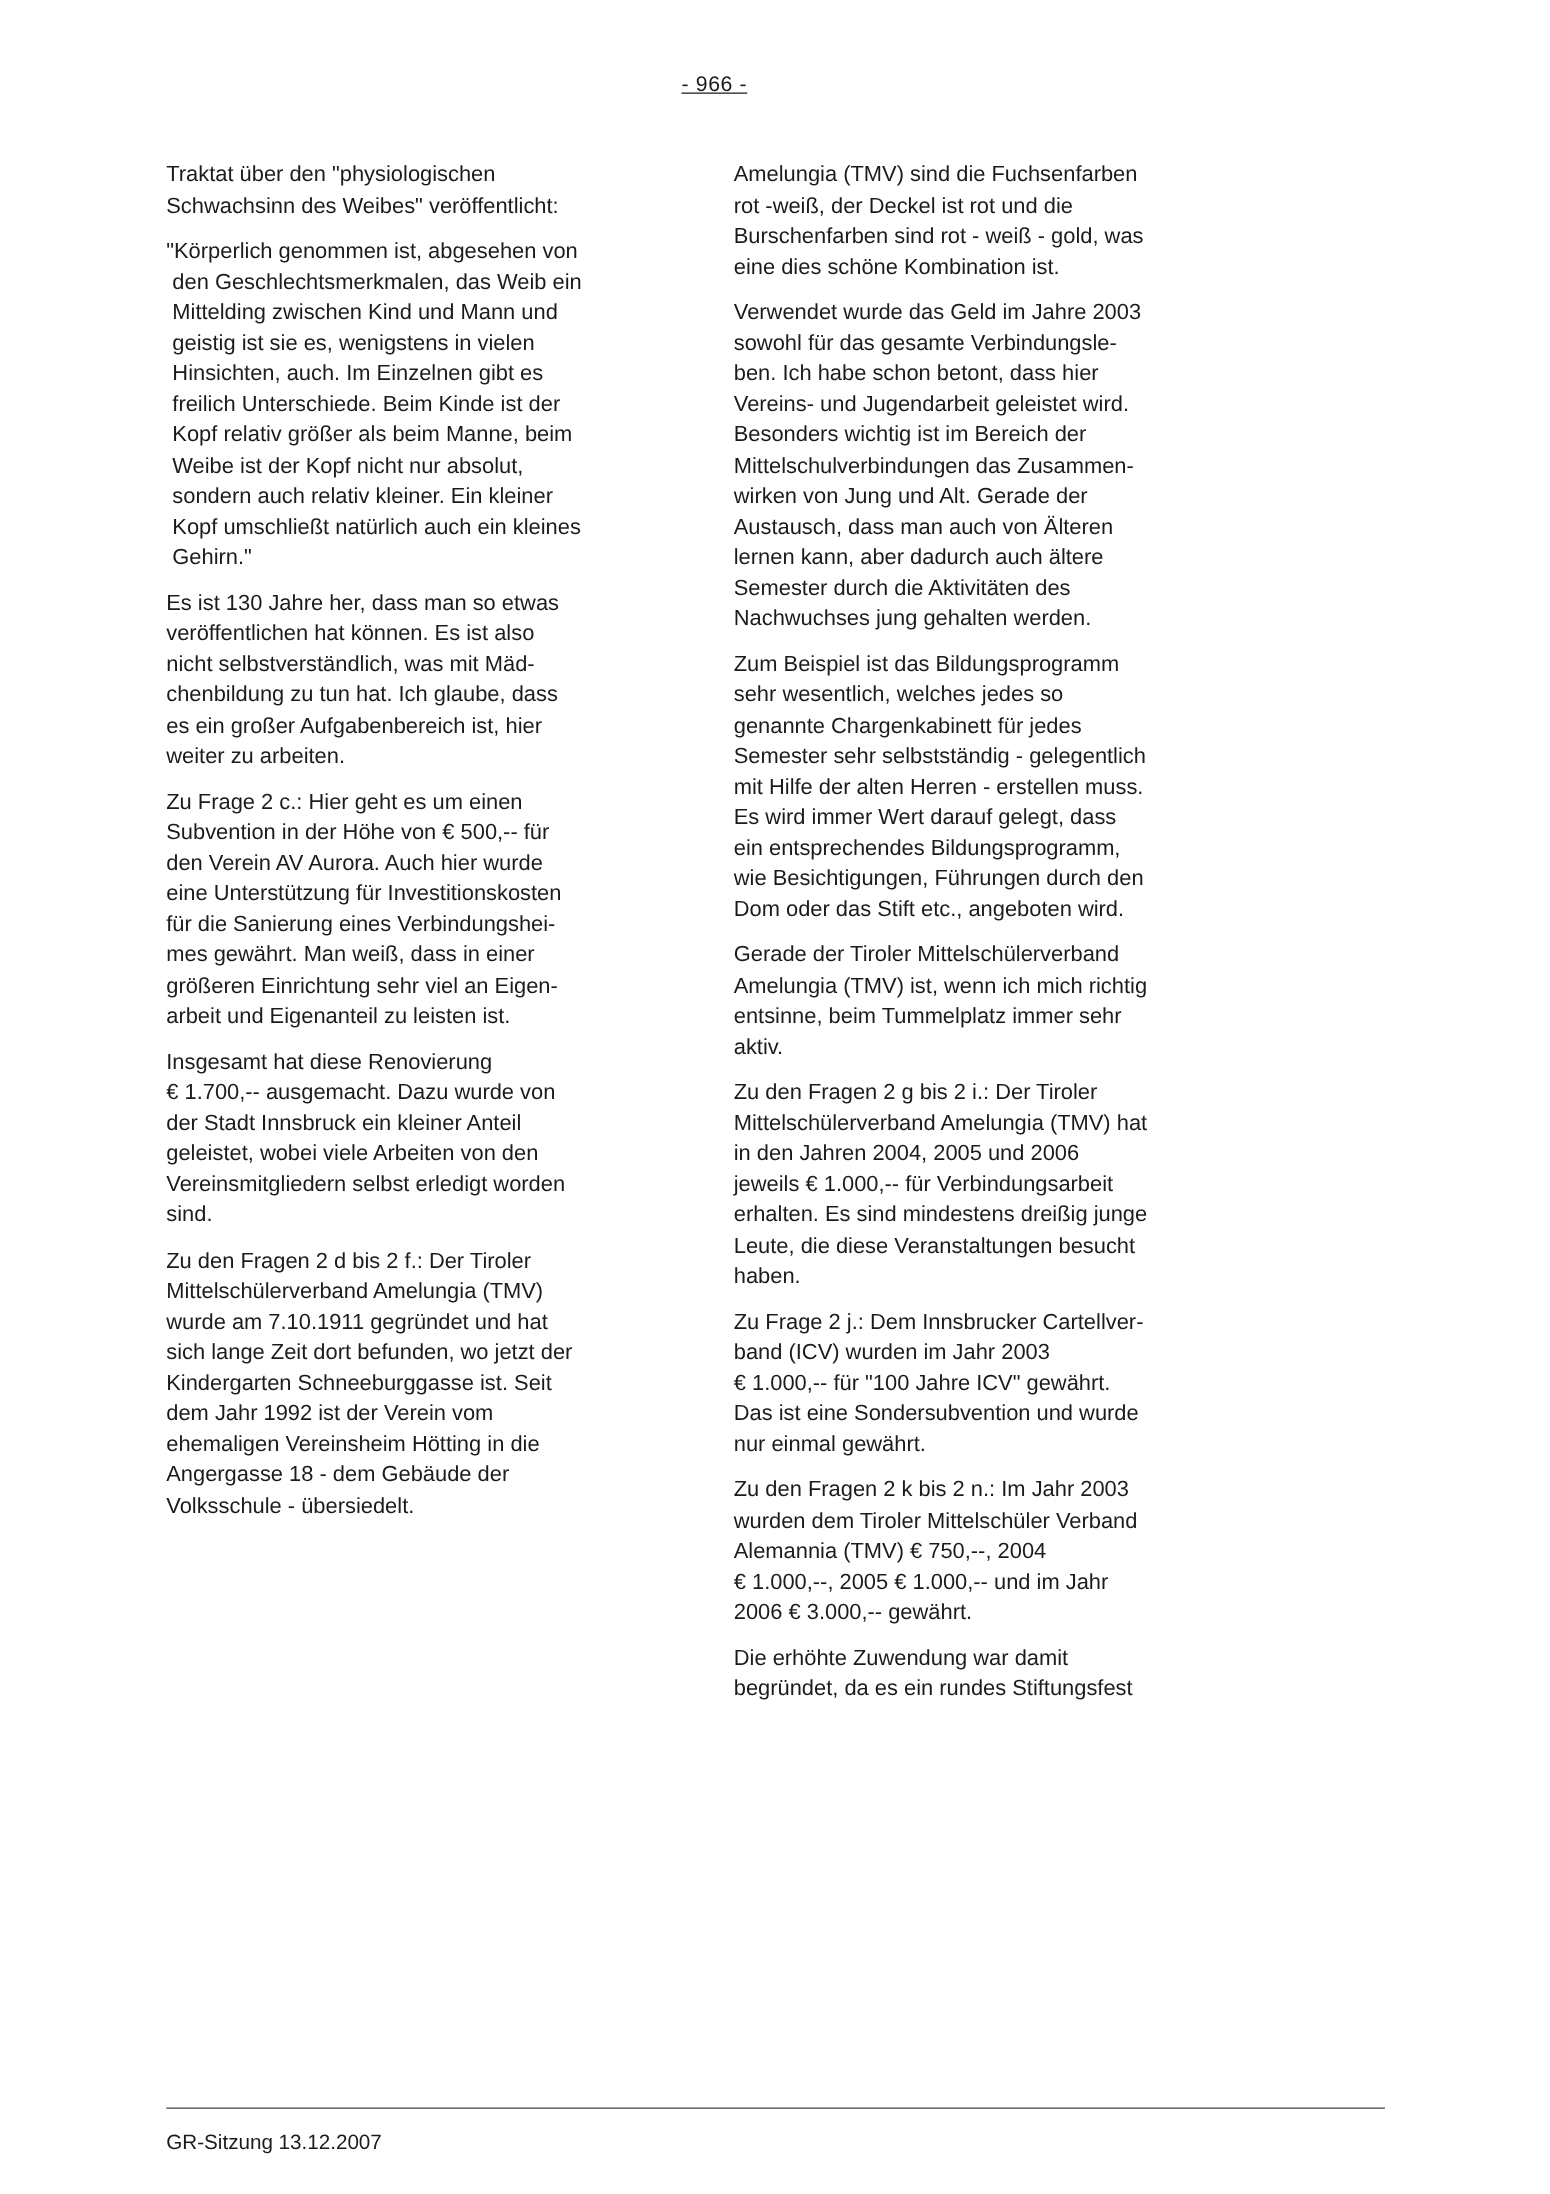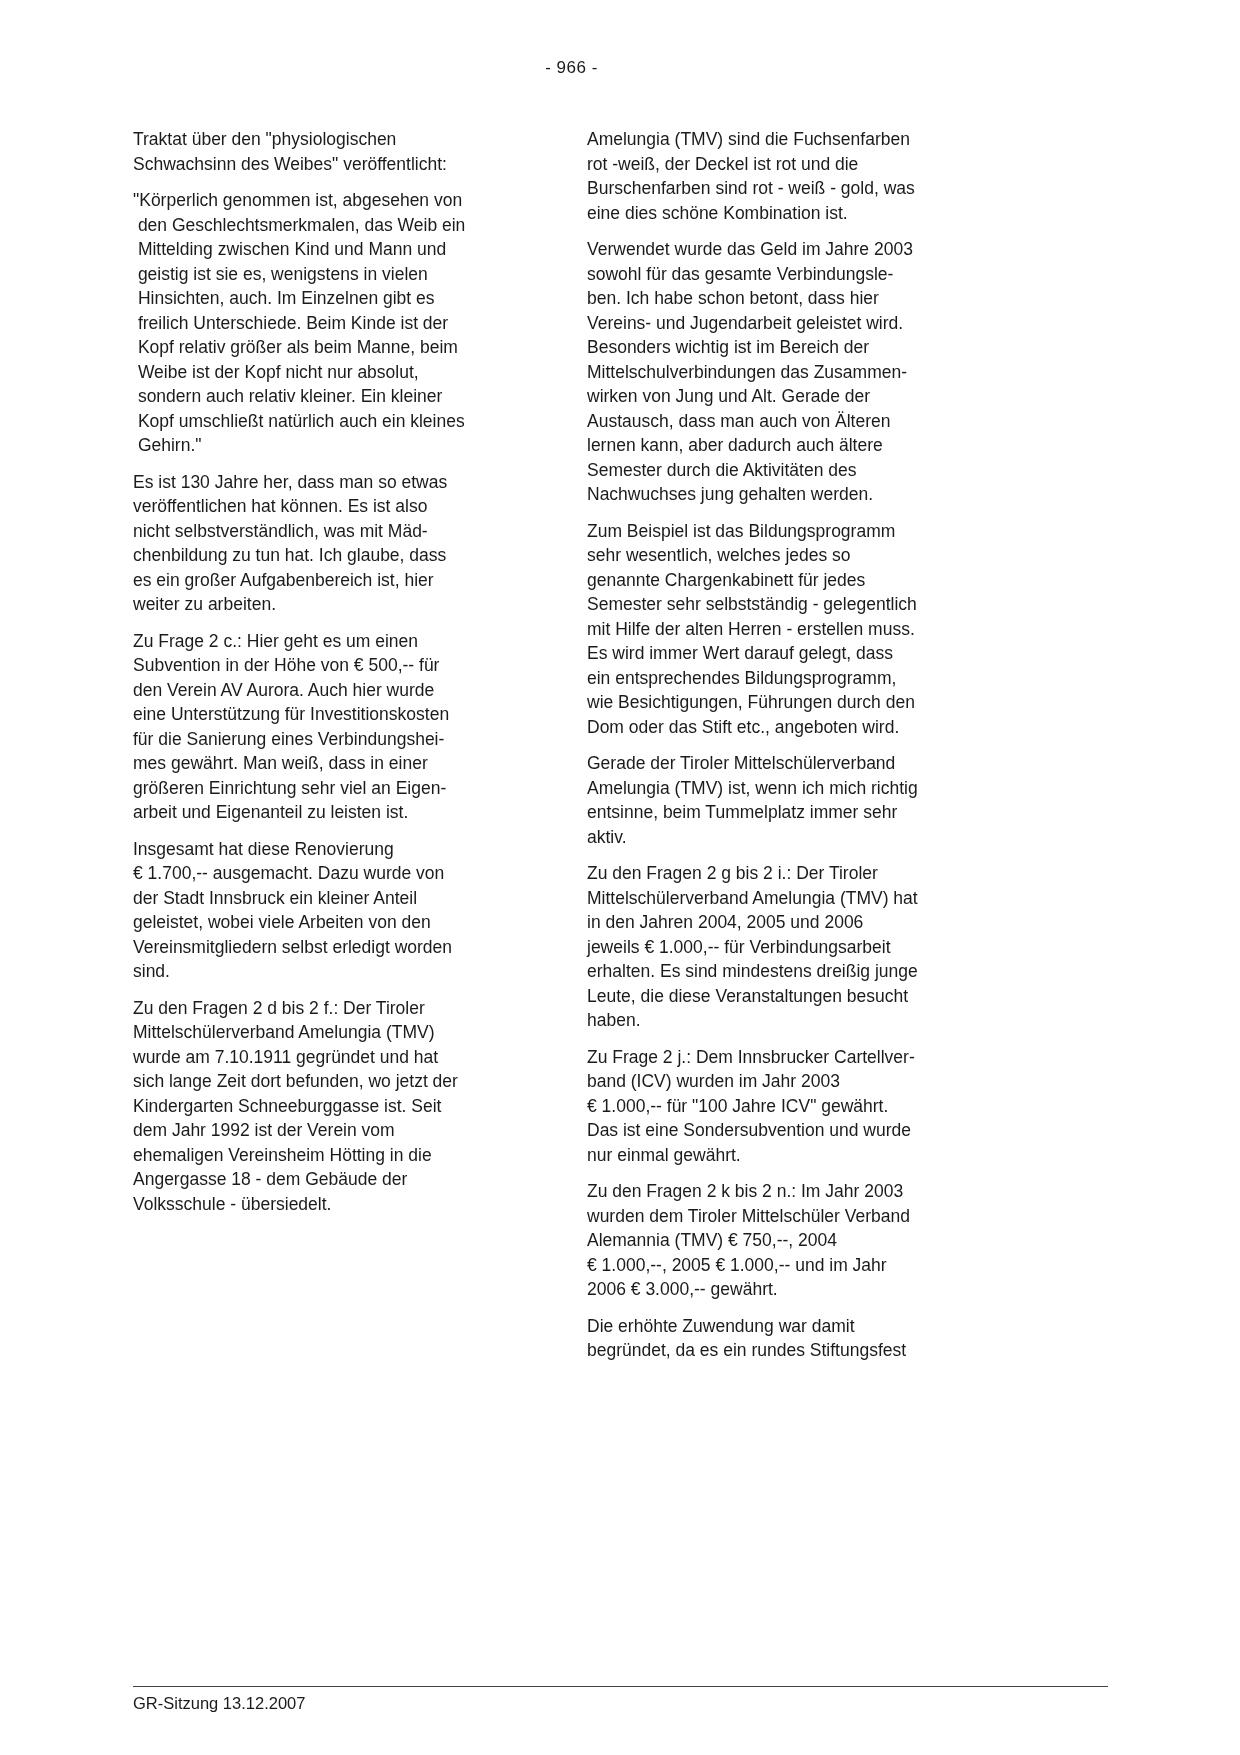--- a/index.html
+++ b/index.html
@@ -17,20 +17,21 @@
     overflow: hidden;
   }
   .page-number {
     position: absolute;
     top: 58px;
     left: 133px;
     width: 877px;
     text-align: center;
     font-size: 17px;
     letter-spacing: 0.5px;
+    text-decoration: underline;
   }
   .columns {
     position: absolute;
     top: 127px;
     left: 133px;
     width: 877px;
     display: flex;
     gap: 31px;
   }
   .column {
@@ -43,21 +44,21 @@
     line-height: 24.5px;
     white-space: pre-wrap;
     text-align: left;
   }
   .footer {
     position: absolute;
     left: 133px;
     top: 1686px;
     width: 975px;
     border-top: 1.5px solid #444444;
-    padding-top: 7px;
+    padding-top: 18px;
   }
   .footer-text {
     font-size: 16.5px;
     color: #1b1b1b;
   }
 </style>
 </head>
 <body>
 
 <div class="page">

